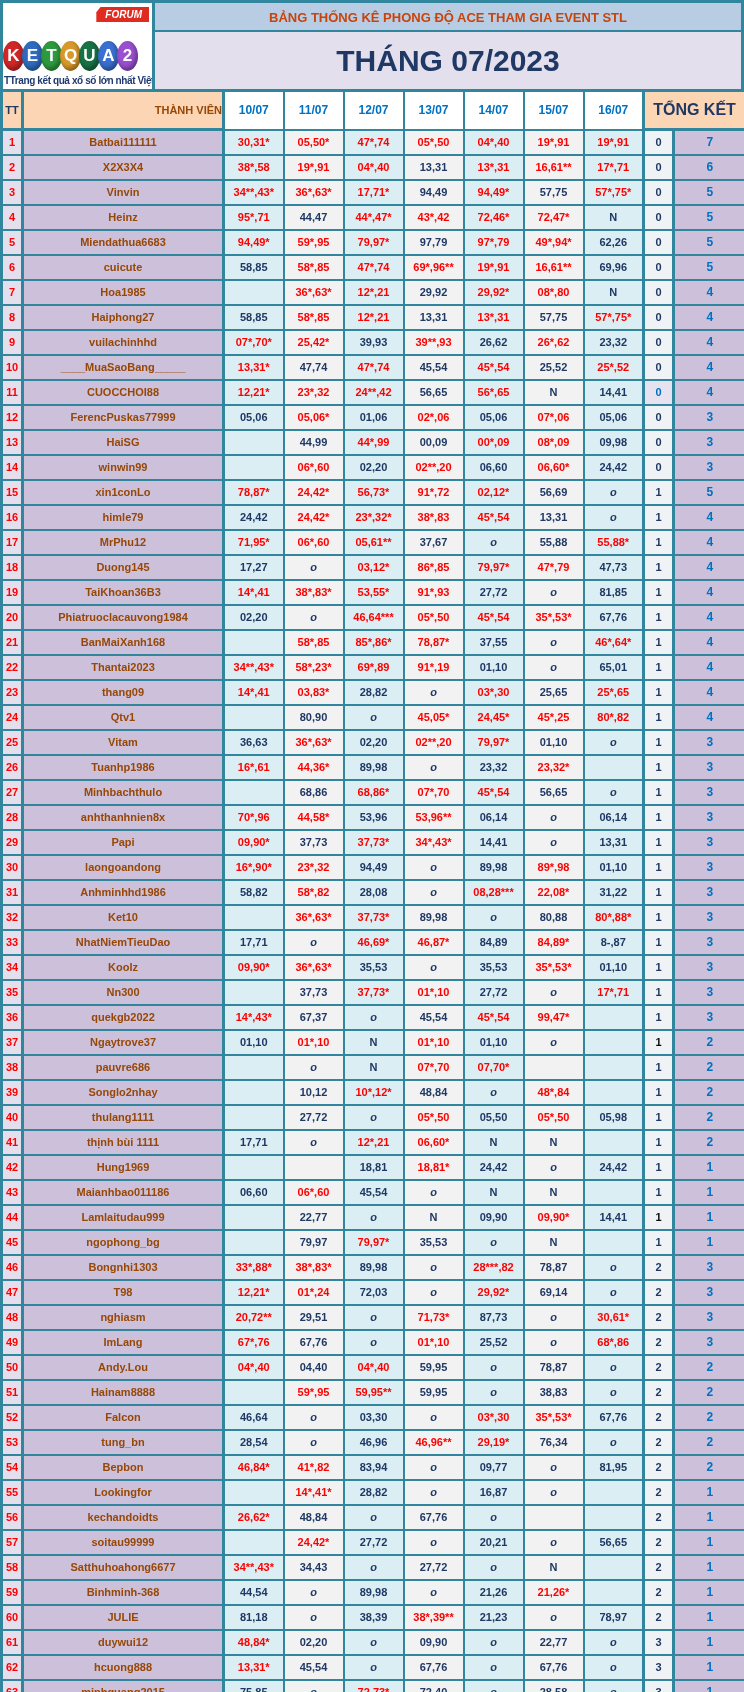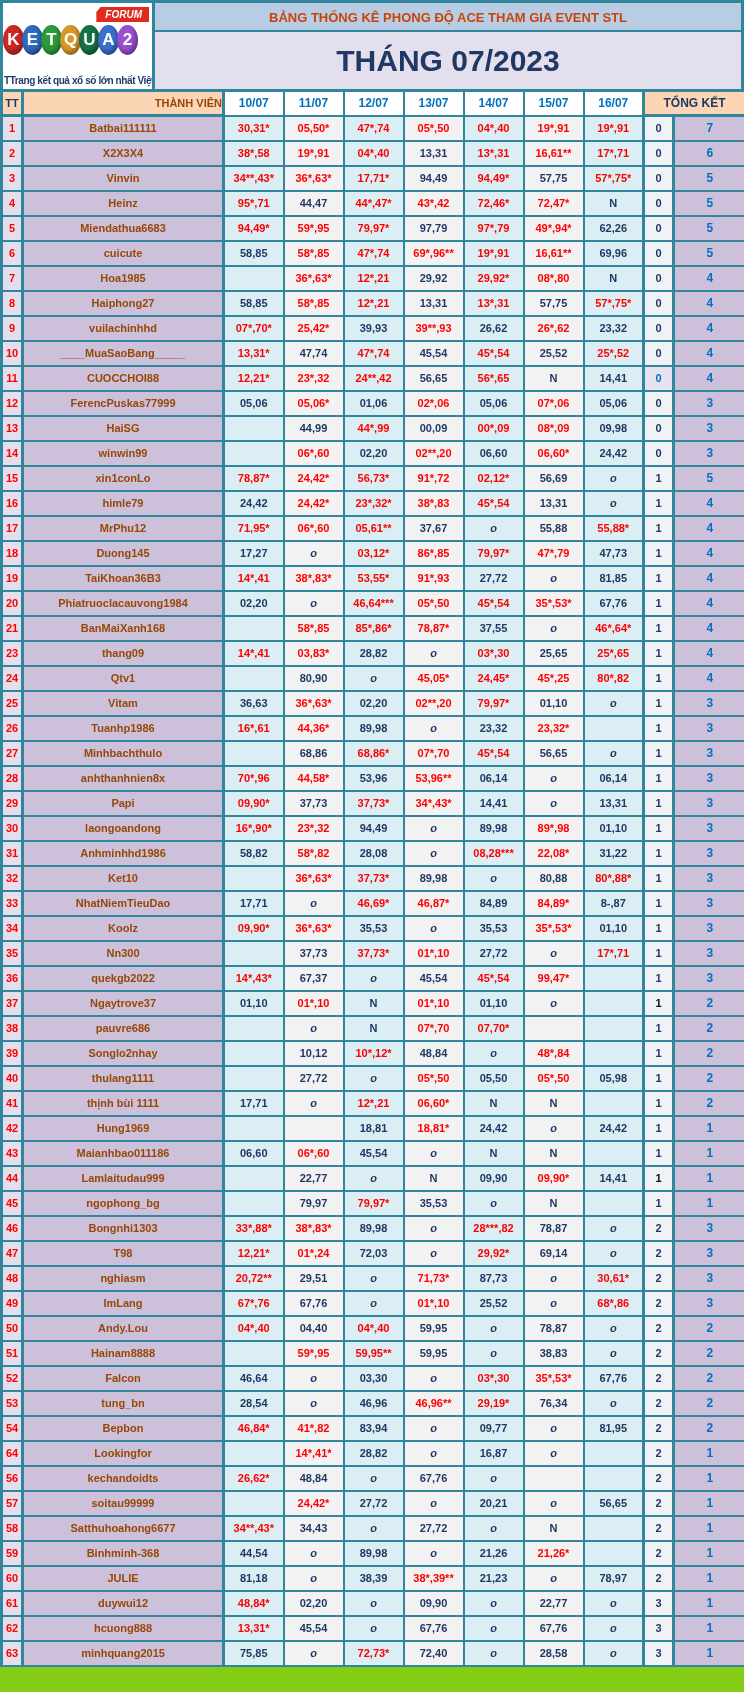--- a/index.html
+++ b/index.html
@@ -9,45 +9,45 @@
     --peach:#fcd5b4; --titlebg:#b8cce4; --titletext:#c8440b;
     --monthbg:#e4dfec; --monthtext:#1f3864;
   }
   *{box-sizing:border-box;}
   body{margin:0;background:#fff;font-family:"Liberation Sans","DejaVu Sans",sans-serif;}
   .sheet{width:744px;height:1692px;background:#84cc16;overflow:hidden;}
 
   
   .banner{display:flex;width:744px;height:92px;border:3px solid var(--border);}
   .logo-box{width:152px;height:100%;background:#ffffff;position:relative;border-right:3px solid var(--border);overflow:hidden;}
-  .logo-letters{position:absolute;top:22px;left:2px;white-space:nowrap;}
+  .logo-letters{position:absolute;top:38px;left:2px;white-space:nowrap;}
   .logo-letter{display:inline-block;width:21px;height:30px;border-radius:50%;color:#fff;
     font-weight:bold;font-size:17px;line-height:30px;text-align:center;margin-left:-2px;
     box-shadow:inset -2px -3px 4px rgba(0,0,0,.35);}
   .forum-badge{position:absolute;top:4px;right:3px;background:#e02b20;color:#fff;
     font-style:italic;font-weight:bold;font-size:10px;padding:2px 7px 2px 9px;
     clip-path:polygon(8% 0,100% 0,100% 100%,0 100%,0 35%);}
   .tagline{position:absolute;bottom:3px;left:1px;right:0;color:#203a6e;font-weight:bold;
     font-size:10px;letter-spacing:-0.4px;white-space:nowrap;}
   .banner-right{flex:1;display:flex;flex-direction:column;border-radius:28px;}
   .title-band{height:29px;line-height:29px;background:var(--titlebg);color:var(--titletext);
     font-weight:bold;font-size:13px;text-align:center;border-bottom:2px solid var(--border);white-space:nowrap;}
   .month-band{flex:1;background:var(--monthbg);color:var(--monthtext);font-weight:bold;
     font-size:30px;text-align:center;display:flex;align-items:center;justify-content:center;}
 
   
   table{border-collapse:collapse;table-layout:fixed;width:744px;margin-top:-3px;}
   td,th{border:2px solid var(--border);padding:0;text-align:center;overflow:hidden;
     white-space:nowrap;font-weight:bold;}
-  tr.hdr{height:25px;}
+  tr.hdr{height:39px;}
   tr.r{height:25px;}
   th.h-tt{background:var(--peach);color:var(--navy);font-size:11px;border-width:3px;}
   th.h-member{background:var(--peach);color:var(--brown);font-size:11px;border-width:3px;text-align:right;}
   th.h-date{background:#ffffff;color:var(--blue);font-size:12px;}
-  th.h-total{background:var(--peach);color:var(--navy);font-size:12px;border-width:3px;}
+  th.h-total{background:var(--peach);color:var(--navy);font-size:16px;border-width:3px;}
   td.tt{background:var(--ttbg);color:var(--red);font-size:11px;border-width:2px 3px;}
   td.member{background:var(--memberbg);color:var(--brown);font-size:11px;border-width:2px 3px;}
   td.day{color:var(--navy);font-size:11px;}
   td.cBlue{background:var(--colblue);}
   td.cWhite{background:var(--colwhite);}
   td.red{color:var(--red);}
   td.miss{font-style:italic;font-weight:bold;}
   td.t1{background:var(--t1bg);color:var(--navy);font-size:11px;border-left-width:3px;}
   td.t1blue{color:var(--blue);background:#e6e2f0;}
   td.t1bold{color:#0d0d0d;}
@@ -366,20 +366,33 @@
           <td class="day cWhite red">58*,85</td>
           <td class="day cBlue red">85*,86*</td>
           <td class="day cWhite red">78,87*</td>
           <td class="day cBlue">37,55</td>
           <td class="day cWhite miss">o</td>
           <td class="day cBlue red">46*,64*</td>
           <td class="t1">1</td>
           <td class="t2">4</td>
         </tr>
         <tr class="r">
+          <td class="tt">22</td>
+          <td class="member">Thantai2023</td>
+          <td class="day cBlue red">34**,43*</td>
+          <td class="day cWhite red">58*,23*</td>
+          <td class="day cBlue red">69*,89</td>
+          <td class="day cWhite red">91*,19</td>
+          <td class="day cBlue">01,10</td>
+          <td class="day cWhite miss">o</td>
+          <td class="day cBlue">65,01</td>
+          <td class="t1">1</td>
+          <td class="t2">4</td>
+        </tr>
+        <tr class="r">
           <td class="tt">23</td>
           <td class="member">thang09</td>
           <td class="day cBlue red">14*,41</td>
           <td class="day cWhite red">03,83*</td>
           <td class="day cBlue">28,82</td>
           <td class="day cWhite miss">o</td>
           <td class="day cBlue red">03*,30</td>
           <td class="day cWhite">25,65</td>
           <td class="day cBlue red">25*,65</td>
           <td class="t1">1</td>
@@ -782,21 +795,21 @@
           <td class="day cWhite red">41*,82</td>
           <td class="day cBlue">83,94</td>
           <td class="day cWhite miss">o</td>
           <td class="day cBlue">09,77</td>
           <td class="day cWhite miss">o</td>
           <td class="day cBlue">81,95</td>
           <td class="t1">2</td>
           <td class="t2">2</td>
         </tr>
         <tr class="r">
-          <td class="tt">64</td>
+          <td class="tt">55</td>
           <td class="member">Lookingfor</td>
           <td class="day cBlue"></td>
           <td class="day cWhite red">14*,41*</td>
           <td class="day cBlue">28,82</td>
           <td class="day cWhite miss">o</td>
           <td class="day cBlue">16,87</td>
           <td class="day cWhite miss">o</td>
           <td class="day cBlue"></td>
           <td class="t1">2</td>
           <td class="t2">1</td>

